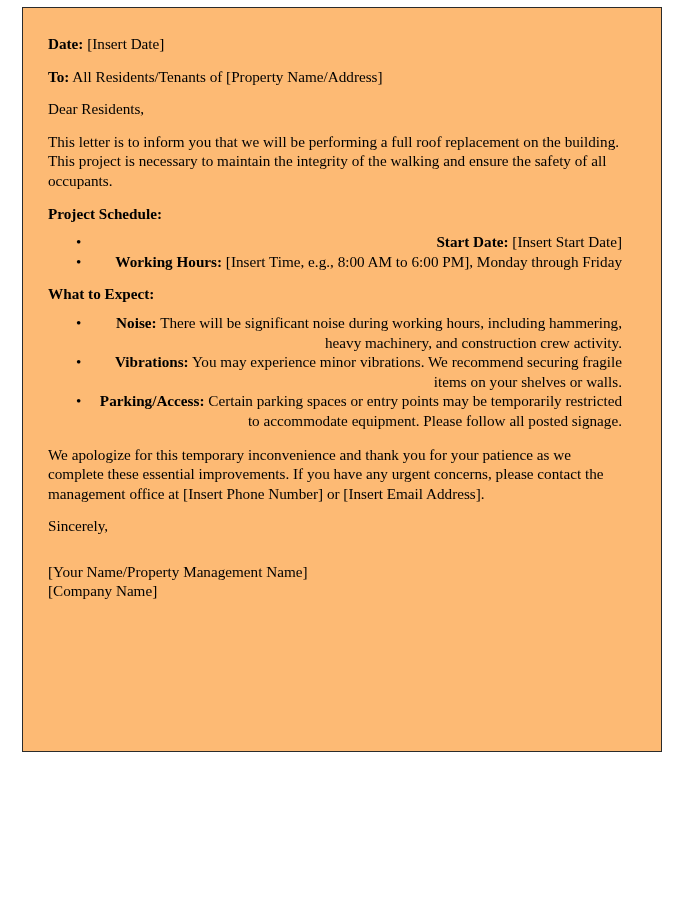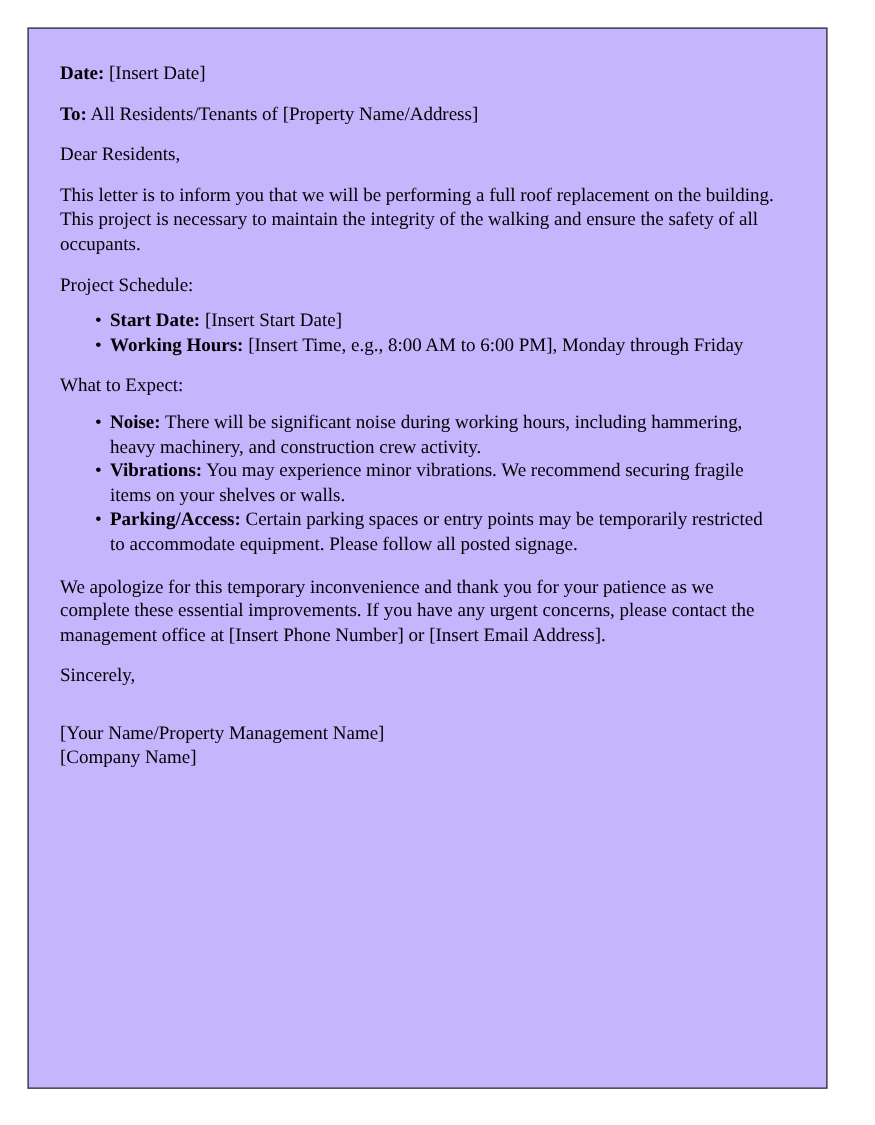--- a/index.html
+++ b/index.html
@@ -10,26 +10,26 @@
   body {
     width: 700px;
     height: 900px;
     font-family: "Liberation Serif", "DejaVu Serif", serif;
     color: #000000;
     overflow: hidden;
   }
   .page {
     position: absolute;
     left: 22px;
-    top: 22px;
+    top: 7px;
     width: 640px;
-    height: 849px;
+    height: 745px;
     box-sizing: border-box;
     border: 1.5px solid #2b2b2b;
-    background: #c4b5fd;
+    background: #fdba74;
   }
   .content {
     padding: 26px 39px 0 25px;
     box-sizing: border-box;
   }
   p {
     margin: 0 0 0 0;
     font-size: 15.2px;
     line-height: 19.6px;
     text-align: left;
@@ -37,29 +37,30 @@
   .block {
     margin-bottom: 13px;
   }
   .block:last-child {
     margin-bottom: 0;
   }
   .bold {
     font-weight: bold;
   }
   .heading {
-    font-weight: normal;
+    font-weight: bold;
     font-size: 15.2px;
     line-height: 19.6px;
     margin: 0 0 9px 0;
   }
   ul {
     margin: 0 0 13px 0;
     padding: 0 0 0 28px;
     list-style: none;
+    text-align: right;
   }
   ul.tight {
     margin-bottom: 14px;
   }
   li {
     position: relative;
     font-size: 15.2px;
     line-height: 19.6px;
     padding-left: 12px;
     margin: 0;

